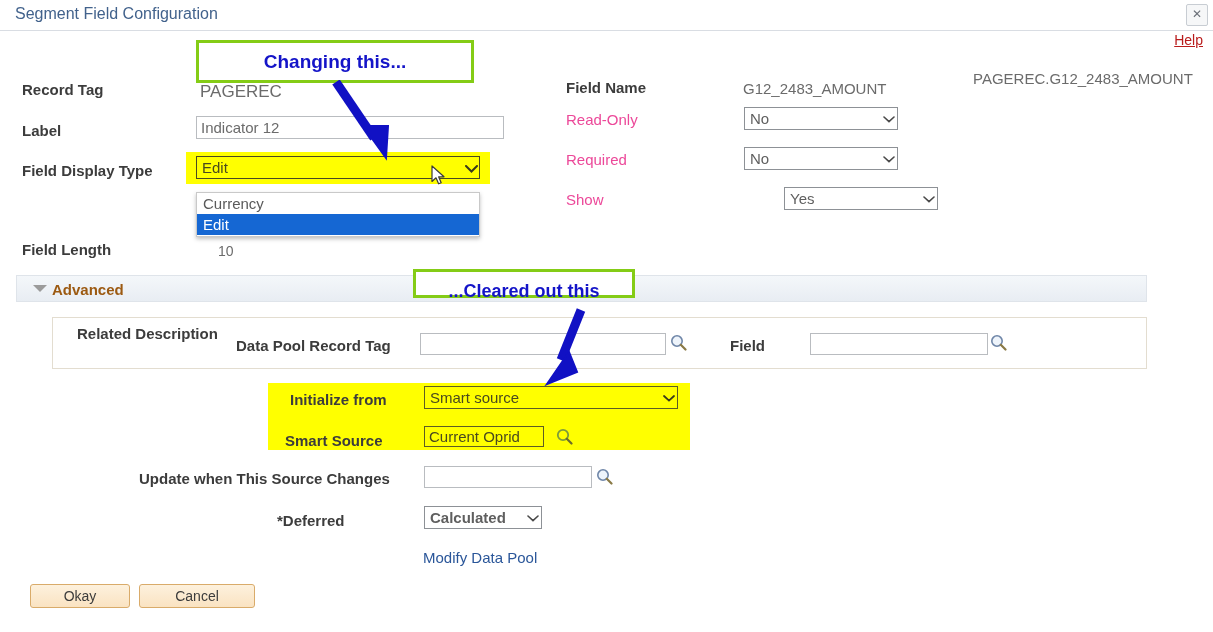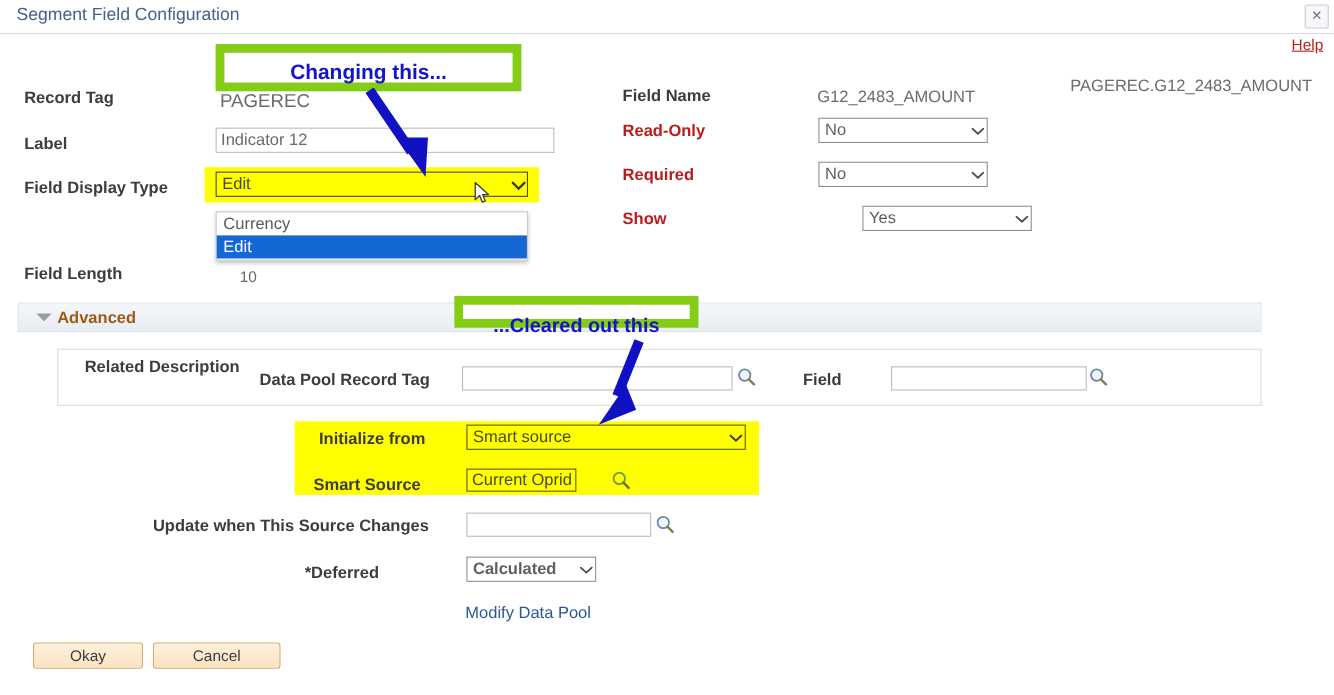--- a/index.html
+++ b/index.html
@@ -18,21 +18,21 @@
   #title-rule{left:0;top:30px;width:1213px;height:1px;background:#d9dde3;}
   #close-btn{
     right:5px;top:4px;width:20px;height:20px;
     border:1px solid #c8cdd3;background:#f6f7f8;border-radius:2px;
     color:#6b7078;font-size:12px;line-height:18px;text-align:center;cursor:pointer;
   }
   #help-link{right:10px;top:32px;color:#b91c1c;font-size:14px;cursor:pointer;text-decoration:underline;}
 
   
   .lbl-bold{font-weight:bold;color:#3c3c3c;white-space:nowrap;}
-  .lbl-reg{font-weight:bold;color:#b91c1c;white-space:nowrap;}
+  .lbl-reg{font-weight:normal;color:#ec4899;white-space:nowrap;}
   .val-text{color:#6b6b6b;white-space:nowrap;}
 
   .txtbox{
     box-sizing:border-box;border:1px solid #b9bcc0;background:#ffffff;
     height:22px;line-height:20px;padding:0 4px;color:#6b6b6b;font-size:14px;
     font-family:"Liberation Sans", sans-serif;white-space:nowrap;overflow:hidden;
   }
   .selbox{
     box-sizing:border-box;border:1px solid #8d9196;background:#ffffff;
     height:23px;line-height:21px;padding:0 20px 0 5px;color:#5f5f5f;font-size:14px;
@@ -83,21 +83,21 @@
     left:196px;top:192px;width:284px;height:45px;
     background:#ffffff;border:1px solid #c9c9c9;box-sizing:border-box;
     box-shadow:0 2px 4px rgba(0,0,0,.25);
     font-size:15px;
   }
   .ddopt{height:21px;line-height:21px;padding:0 6px;color:#5a5a5a;cursor:pointer;white-space:nowrap;}
   .ddopt.sel{background:#1567d3;color:#ffffff;}
 
   
   .callout{
-    border:8px solid #84cc16;background:#ffffff;box-sizing:border-box;
+    border:3px solid #84cc16;background:#ffffff;box-sizing:border-box;
     color:#1414c8;font-weight:bold;text-align:center;
     font-family:"Liberation Sans", sans-serif;
   }
   #callout1{left:196px;top:40px;width:278px;height:43px;font-size:19px;line-height:38px;}
   #callout2{left:413px;top:269px;width:222px;height:29px;font-size:18px;line-height:39px;}
 
   .arrow-svg{position:absolute;pointer-events:none;}
 
   
   #cursor{left:431px;top:165px;width:16px;height:22px;pointer-events:none;}
@@ -204,21 +204,21 @@
 <div class="abs selbox" style="left:424px;top:386px;width:254px;background:#ffff00;border-color:#5d5d24;color:#4a4a1e;font-size:15px;">
   <span>Smart source</span>
   <span class="caret">
     <svg width="12" height="7" viewBox="0 0 12 7">
         <path d="M1 1 L6 5.6 L11 1" stroke="#3a3a1c" stroke-width="1.8" fill="none" stroke-linecap="round"></path>
       </svg>
   </span>
 </div>
 
 <div class="abs lbl-bold" style="left:285px;top:432px;font-size:15px;">Smart Source</div>
-<div class="abs txtbox" style="left:424px;top:426px;width:100px;height:21px;line-height:19px;background:#ffff00;border-color:#5d5d24;color:#4a4a1e;font-size:15px;">Current Oprid</div>
+<div class="abs txtbox" style="left:424px;top:426px;width:120px;height:21px;line-height:19px;background:#ffff00;border-color:#5d5d24;color:#4a4a1e;font-size:15px;">Current Oprid</div>
 <div class="abs mag" style="left:556px;top:428px;">
   <svg width="17" height="17" viewBox="0 0 17 17">
     <circle cx="7" cy="7" r="5.2" stroke="#7d9c3a" stroke-width="1.8" fill="#ffff00"></circle>
     <line x1="10.8" y1="10.8" x2="15.5" y2="15.5" stroke="#6d6d2a" stroke-width="2.2" stroke-linecap="round"></line>
   </svg>
 </div>
 
 <div class="abs lbl-bold" style="left:139px;top:470px;font-size:15px;">Update when This Source Changes</div>
 <div class="abs txtbox" style="left:424px;top:466px;width:168px;"></div>
 <div class="abs mag" style="left:596px;top:468px;">

